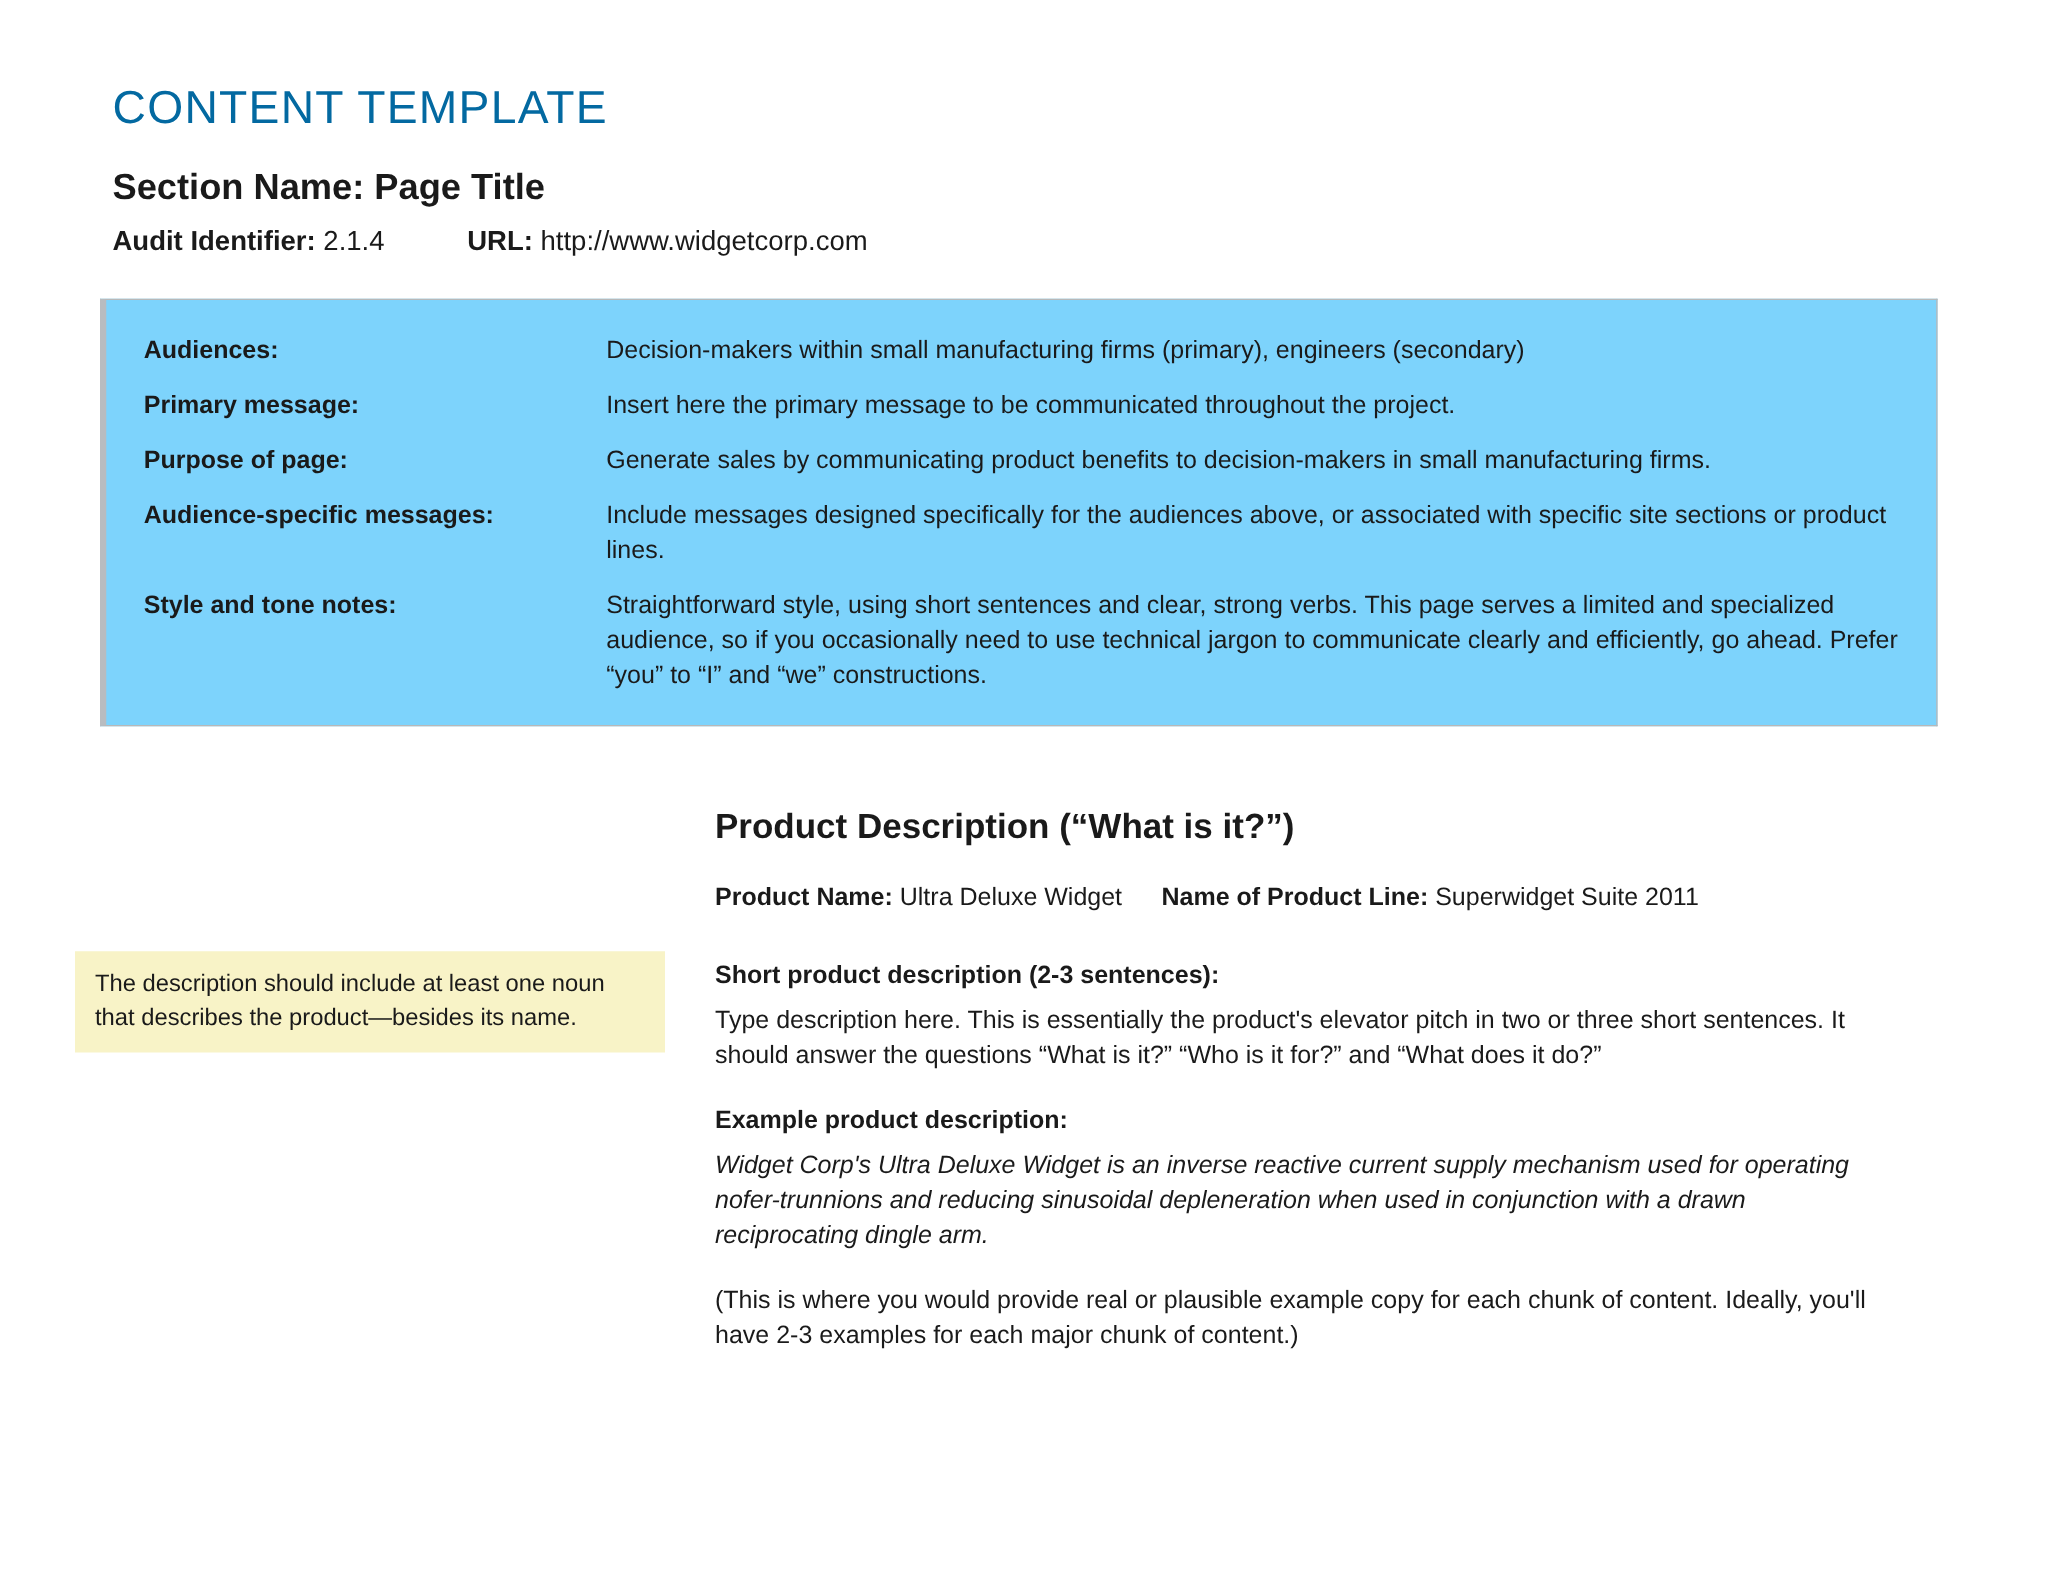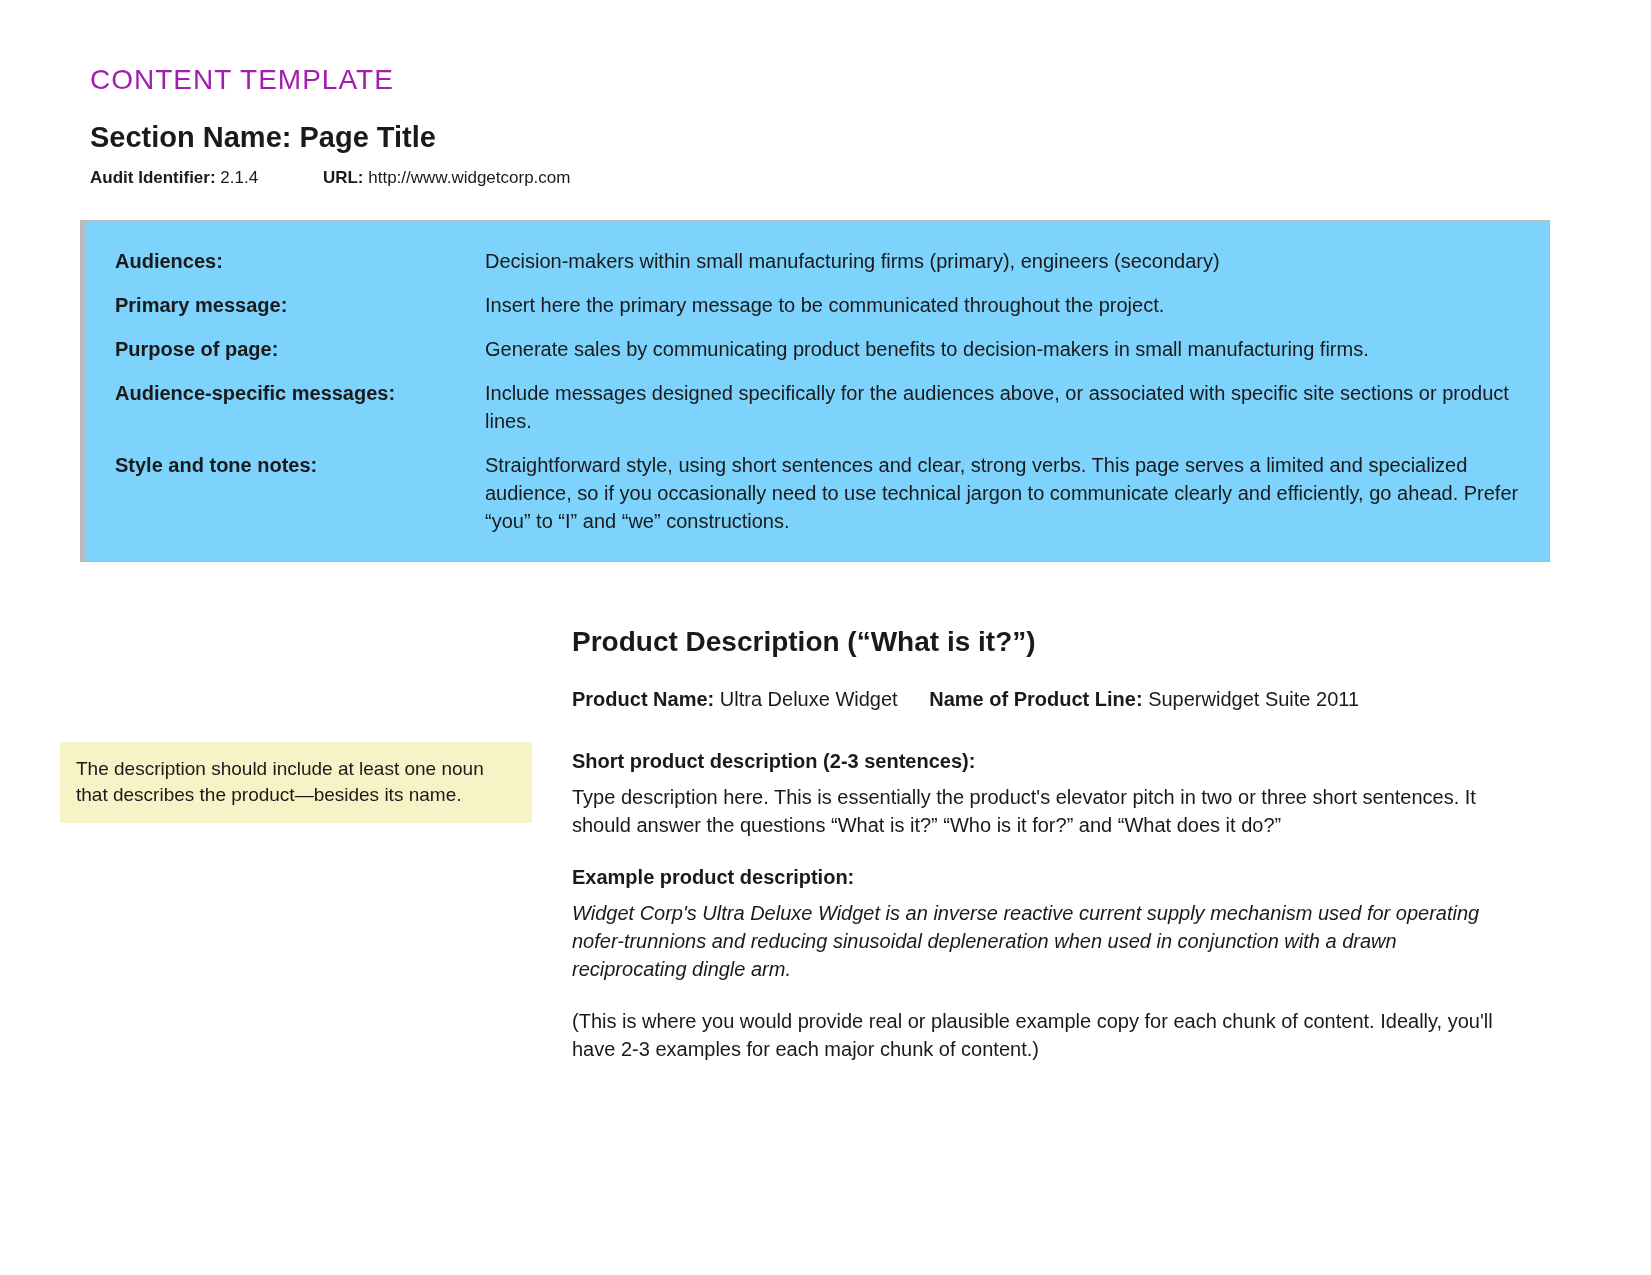--- a/index.html
+++ b/index.html
@@ -7,34 +7,34 @@
     font-family: "Lucida Sans", "Lucida Grande", "Trebuchet MS", Verdana, sans-serif;
     background: #ffffff;
     color: #1a1a1a;
     width: 1651px;
     height: 1275px;
     padding: 60px 90px 60px 90px;
     font-size: 20px;
     line-height: 1.4;
   }
   .main-title {
-    font-size: 28px;
+    font-size: 37px;
     font-weight: 400;
     letter-spacing: 1px;
-    color: #a21caf;
+    color: #0369a1;
     margin-bottom: 18px;
   }
   .section-name {
     font-size: 29px;
     font-weight: 700;
     color: #1a1a1a;
     margin-bottom: 8px;
   }
   .meta-line {
-    font-size: 17px;
+    font-size: 22px;
     margin-bottom: 30px;
   }
   .meta-line .group { display: inline-block; margin-right: 60px; }
   .meta-line .label { font-weight: 700; }
   .info-box {
     border: 1px solid #b8b8b8;
     border-left: 5px solid #b8bcc0;
     background: #7dd3fc;
     padding: 26px 30px 26px 30px;
     width: 1470px;

